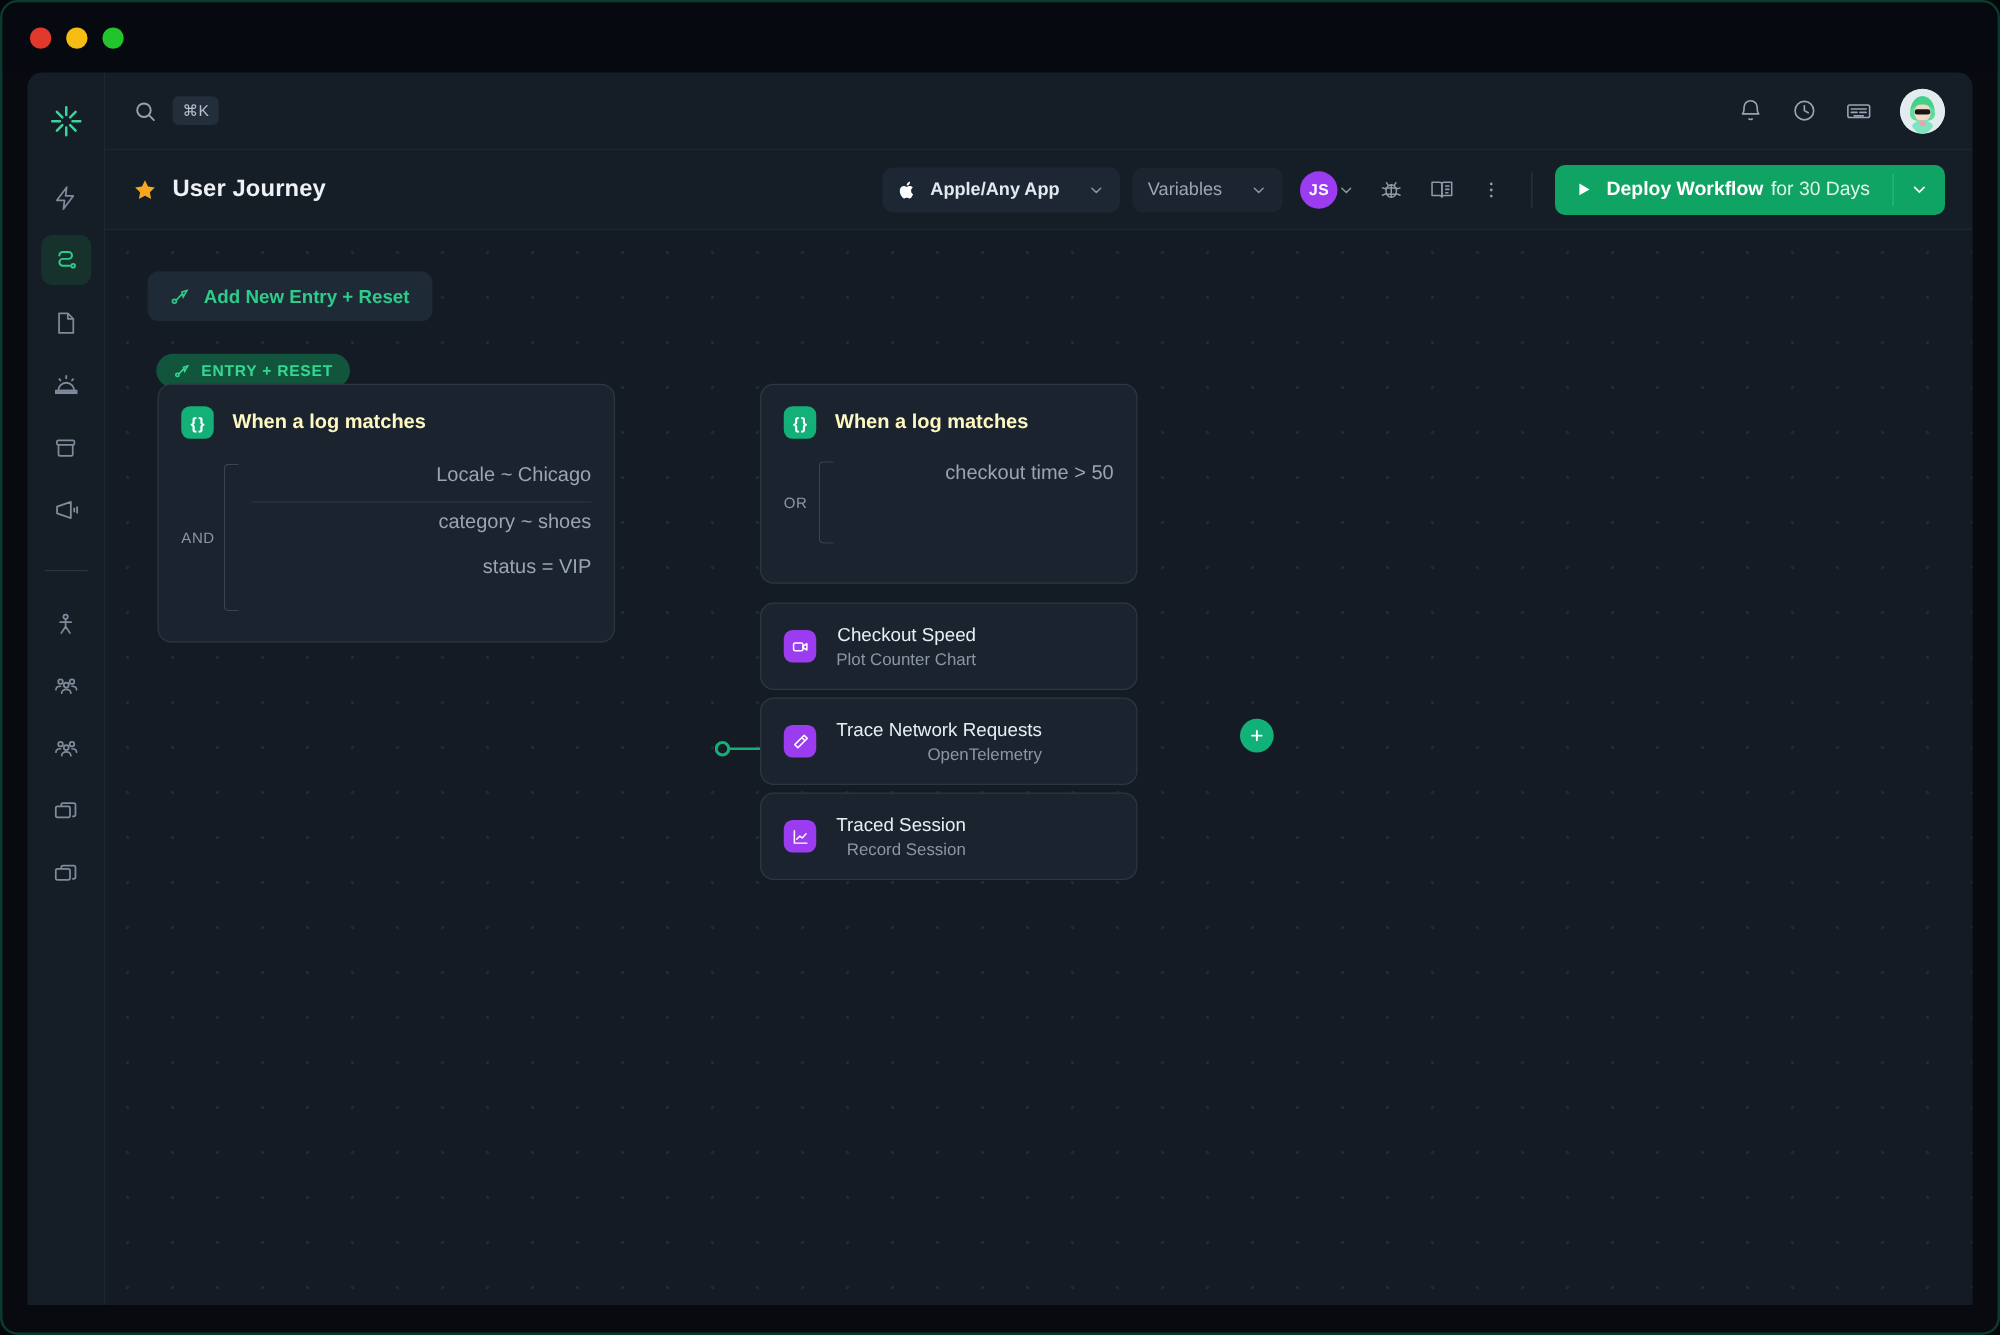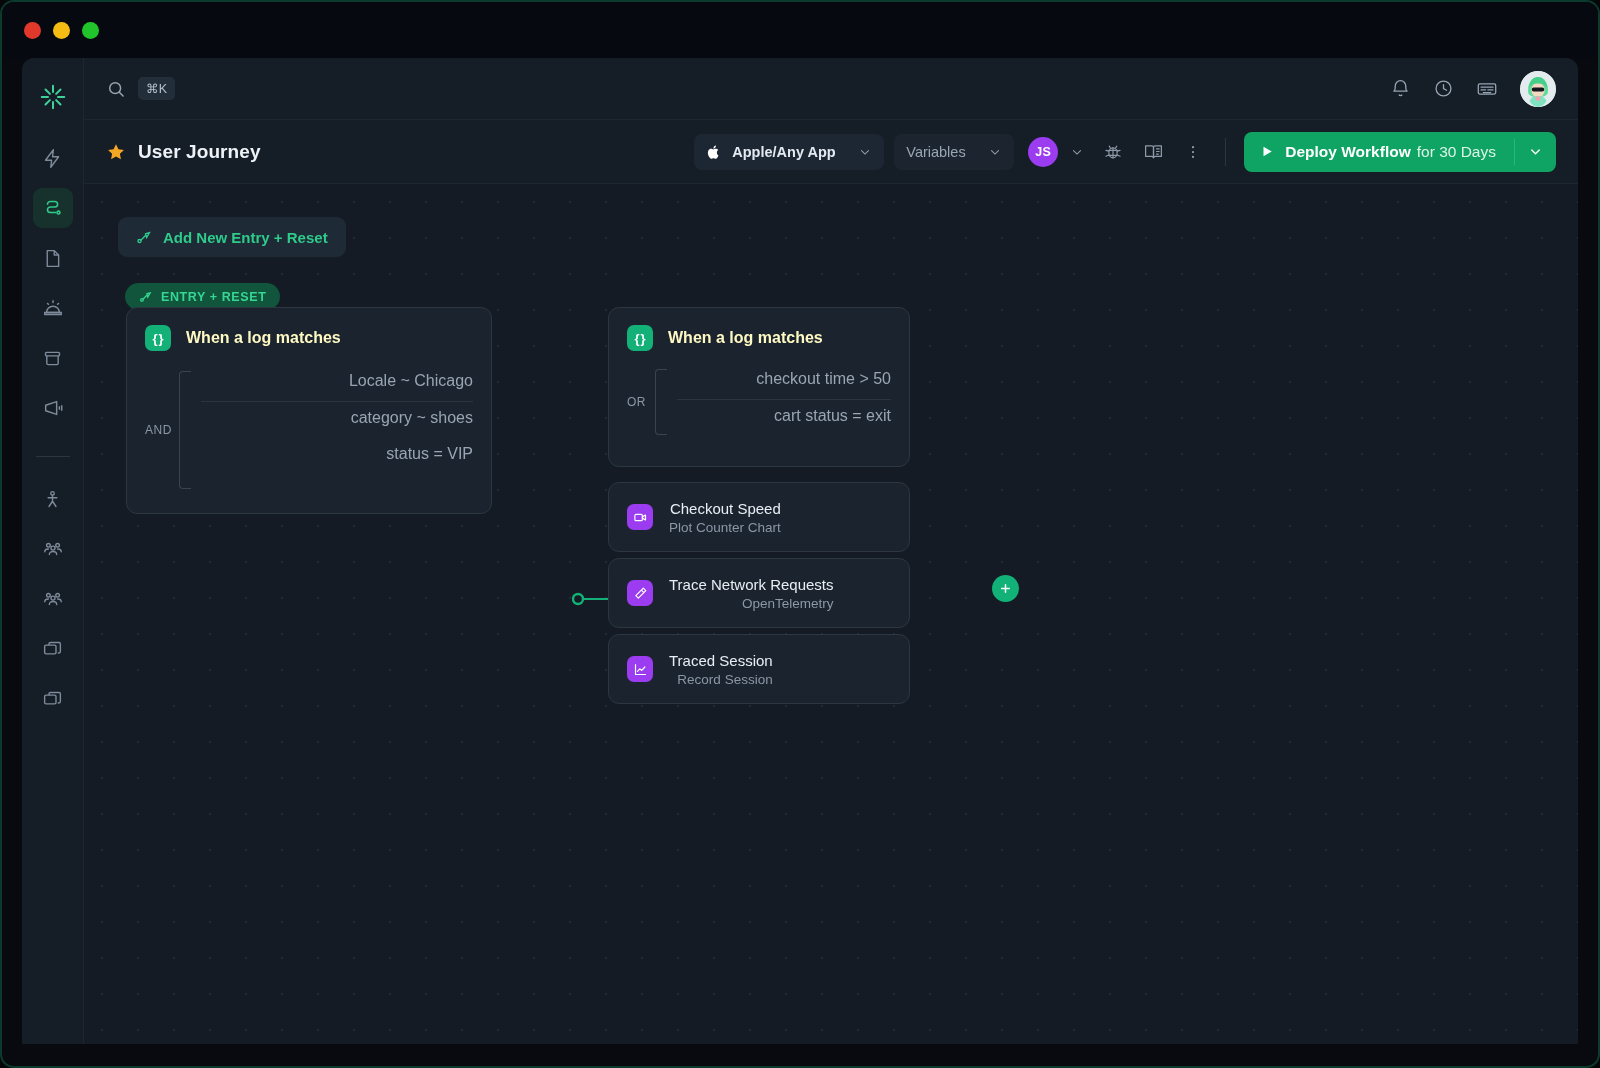--- a/index.html
+++ b/index.html
@@ -73,21 +73,21 @@
     display: flex; align-items: center; gap: 10px; padding: 0 12px;
     color: #e3e9f0; font-size: 14.5px; font-weight: 700;
   }
   .pill.muted { color: #9aa6b4; font-weight: 400; background: #1b242f; }
   .chev { color: #8c98a7; display: flex; }
   .js-badge {
     width: 30px; height: 30px; border-radius: 50%; background: #9b3cf0;
     color: #fff; font-size: 12.5px; font-weight: 700;
     display: flex; align-items: center; justify-content: center; letter-spacing: .4px;
   }
-  .js-wrap { display: flex; align-items: center; gap: 12px; margin: 0 4px; }
+  .js-wrap { display: flex; align-items: center; gap: 0; margin: 0 4px; }
   .tbicon { color: #8e9aa9; display: flex; padding: 0 5px; }
   .divider-v { width: 1px; height: 28px; background: #2b3643; margin: 0 8px; }
   .deploy {
     height: 40px; background: #0fa463; border-radius: 8px;
     display: flex; align-items: center; color: #fff; overflow: hidden;
   }
   .deploy-main { display: flex; align-items: center; gap: 11px; padding: 0 18px 0 16px; height: 100%; }
   .deploy-strong { font-size: 15.5px; font-weight: 700; }
   .deploy-light { font-size: 15.5px; font-weight: 400; color: #ddf5e9; margin-left: 6px; }
   .deploy-split { width: 1px; height: 26px; background: #17c079; }
@@ -429,21 +429,20 @@
         <div class="node" style="left:524px; top:123px; width:302px; height:160px;">
           <div class="node-head">
             <span class="node-icon icon-green">{ }</span>
             <span class="node-title">When a log matches</span>
           </div>
           <div class="cond-block" style="padding-top:12px">
             <span class="cond-op" style="width:28px">OR</span>
             <div class="bracket" style="height:66px"></div>
             <div class="cond-list">
               <div class="cond-row">checkout time &gt; 50</div>
-              <div class="cond-row">cart status = exit</div>
             </div>
           </div>
         </div>
         <div class="plus-green">
           <svg width="13" height="13" viewBox="0 0 24 24" fill="none" stroke="currentColor" stroke-width="2.8" stroke-linecap="round">
               <path d="M12 5v14M5 12h14"></path>
             </svg>
         </div>
 
         <div class="action-card" style="left:524px; top:298px; width:302px; height:70px;">

